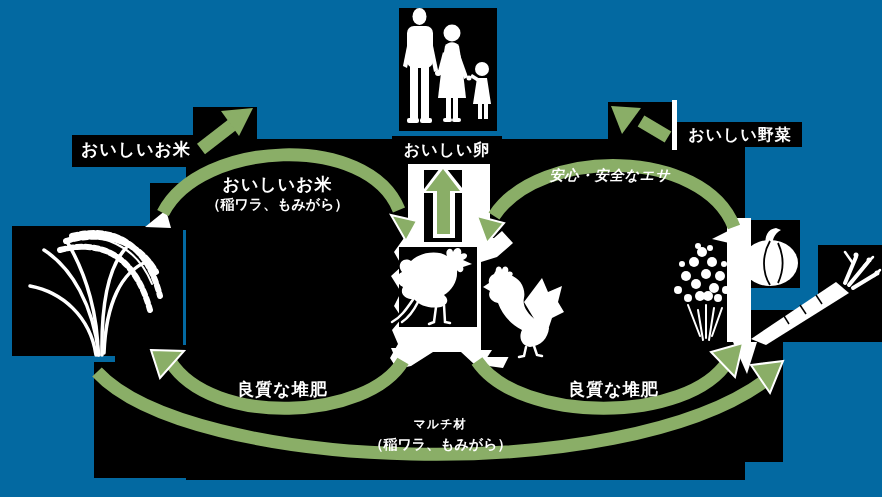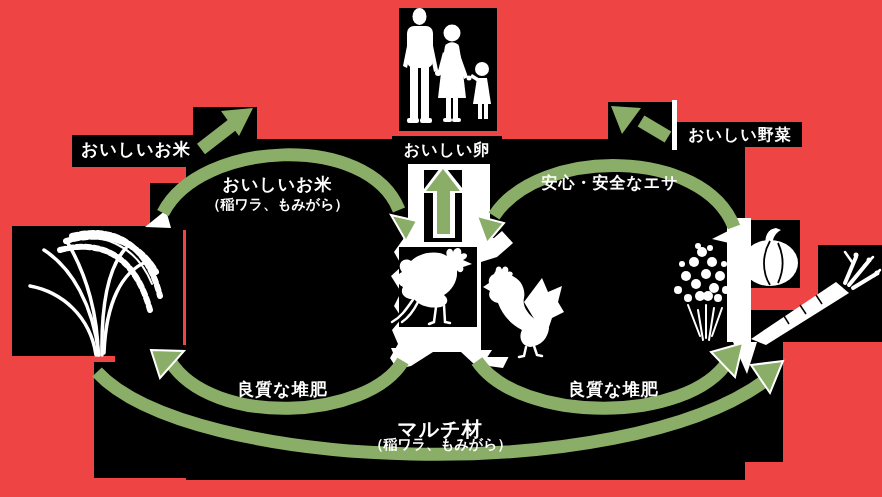--- a/index.html
+++ b/index.html
@@ -1,29 +1,29 @@
 <!DOCTYPE html>
 <html><head>
 <meta charset="utf-8">
 <style>
   html,body{margin:0;padding:0;background:#ffffff;}
-  #stage{position:relative;width:882px;height:497px;background:#ef4444;overflow:hidden;
+  #stage{position:relative;width:882px;height:497px;background:#0369a1;overflow:hidden;
          font-family:"Liberation Sans","DejaVu Sans",sans-serif;}
   #art{position:absolute;left:0;top:0;}
   .lbl{position:absolute;color:#ffffff;font-weight:bold;text-align:center;line-height:1.1;
        letter-spacing:1px;white-space:nowrap;}
   #lbl-rice{left:72px;top:141px;width:128px;font-size:17px;}
   #lbl-egg{left:392px;top:141px;width:110px;font-size:16px;}
   #lbl-veg{left:677px;top:126px;width:126px;font-size:16px;}
   #lbl-bedding1{left:205px;top:176px;width:145px;font-size:17px;}
   #lbl-bedding2{left:190px;top:197px;width:175px;font-size:14px;letter-spacing:0;}
-  #lbl-feed{left:535px;top:174px;width:150px;font-size:16px;}
+  #lbl-feed{left:535px;top:168px;width:150px;font-size:14px;font-style:italic;}
   #lbl-compost-left{left:235px;top:381px;width:95px;font-size:17px;}
   #lbl-compost-right{left:566px;top:381px;width:95px;font-size:17px;}
-  #lbl-mulch1{left:380px;top:418px;width:120px;font-size:20px;}
+  #lbl-mulch1{left:380px;top:418px;width:120px;font-size:12px;}
   #lbl-mulch2{left:368px;top:437px;width:145px;font-size:14px;letter-spacing:0;}
 </style>
 </head>
 <body>
 
 <div id="stage">
 
 <svg id="art" width="882" height="497" viewBox="0 0 882 497">
 
   <g fill="#000000">

